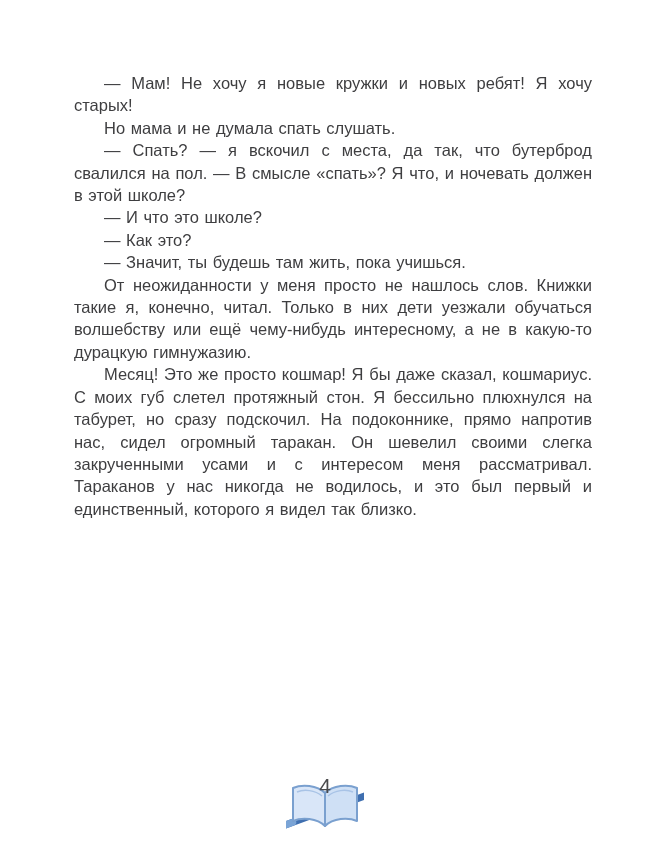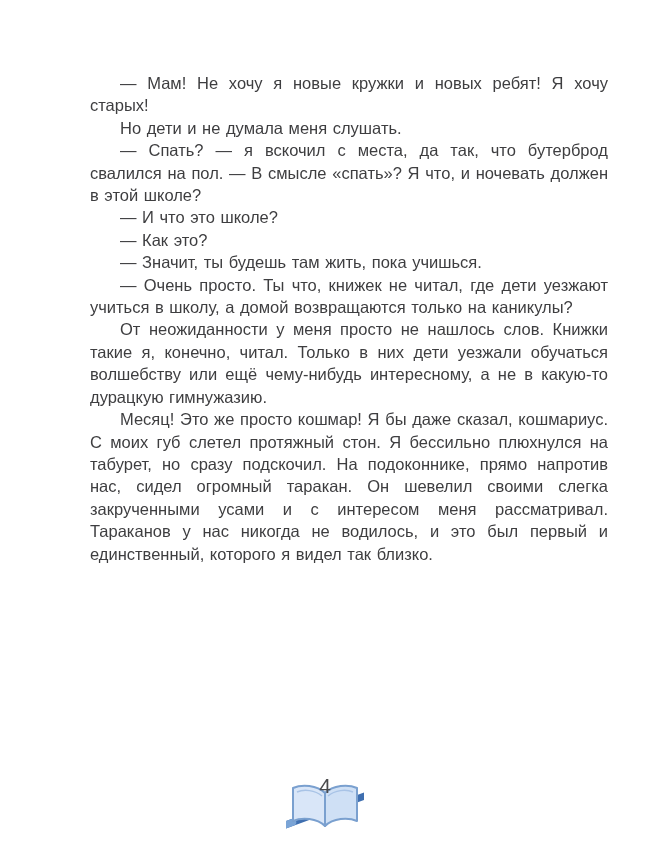--- a/index.html
+++ b/index.html
@@ -10,21 +10,21 @@
     .book-page {
       position: relative;
       width: 650px;
       height: 860px;
       background: #ffffff;
       overflow: hidden;
       font-family: "Liberation Sans", sans-serif;
     }
     .text-block {
       position: absolute;
-      left: 90px;
+      left: 74px;
       top: 72px;
       width: 518px;
       color: #3e3e40;
       font-size: 16.5px;
       line-height: 22.4px;
       text-align: justify;
       hyphens: auto;
       -webkit-hyphens: auto;
       word-spacing: 1px;
     }
@@ -58,26 +58,25 @@
     }
   </style>
 </head>
 <body>
 
 <div class="book-page">
 
   <div class="text-block" lang="ru">
 
   <p>— Мам! Не хочу я новые кружки и новых ребят! Я хочу старых!</p>
-      <p>Но дети и не думала меня слушать.</p>
+      <p>Но мама и не думала спать слушать.</p>
       <p>— Спать? — я вскочил с места, да так, что бутерброд свалился на пол. — В смысле «спать»? Я что, и ночевать должен в этой школе?</p>
       <p>— И что это школе?</p>
       <p>— Как это?</p>
       <p>— Значит, ты будешь там жить, пока учишься.</p>
-      <p>— Очень просто. Ты что, книжек не читал, где дети уезжают учиться в школу, а домой возвращаются только на каникулы?</p>
       <p>От неожиданности у меня просто не нашлось слов. Книжки такие я, конечно, читал. Только в них дети уезжали обучаться волшебству или ещё чему-нибудь интересному, а не в какую-то дурацкую гимнужазию.</p>
       <p>Месяц! Это же просто кошмар! Я бы даже сказал, кошмариус. С моих губ слетел протяжный стон. Я бессильно плюхнулся на табурет, но сразу подскочил. На подоконнике, прямо напротив нас, сидел огромный таракан. Он шевелил своими слегка закрученными усами и с интересом меня рассматривал. Тараканов у нас никогда не водилось, и это был первый и единственный, которого я видел так близко.</p>
     </div>
 
   <div class="page-footer">
     <div class="book-icon-wrap">
       <svg width="78" height="56" viewBox="0 0 78 56" aria-hidden="true">
 
         <g transform="rotate(-20 39 30)">
           <rect x="-8" y="27" width="94" height="7" rx="3.5" fill="#3f6fb0"></rect>

